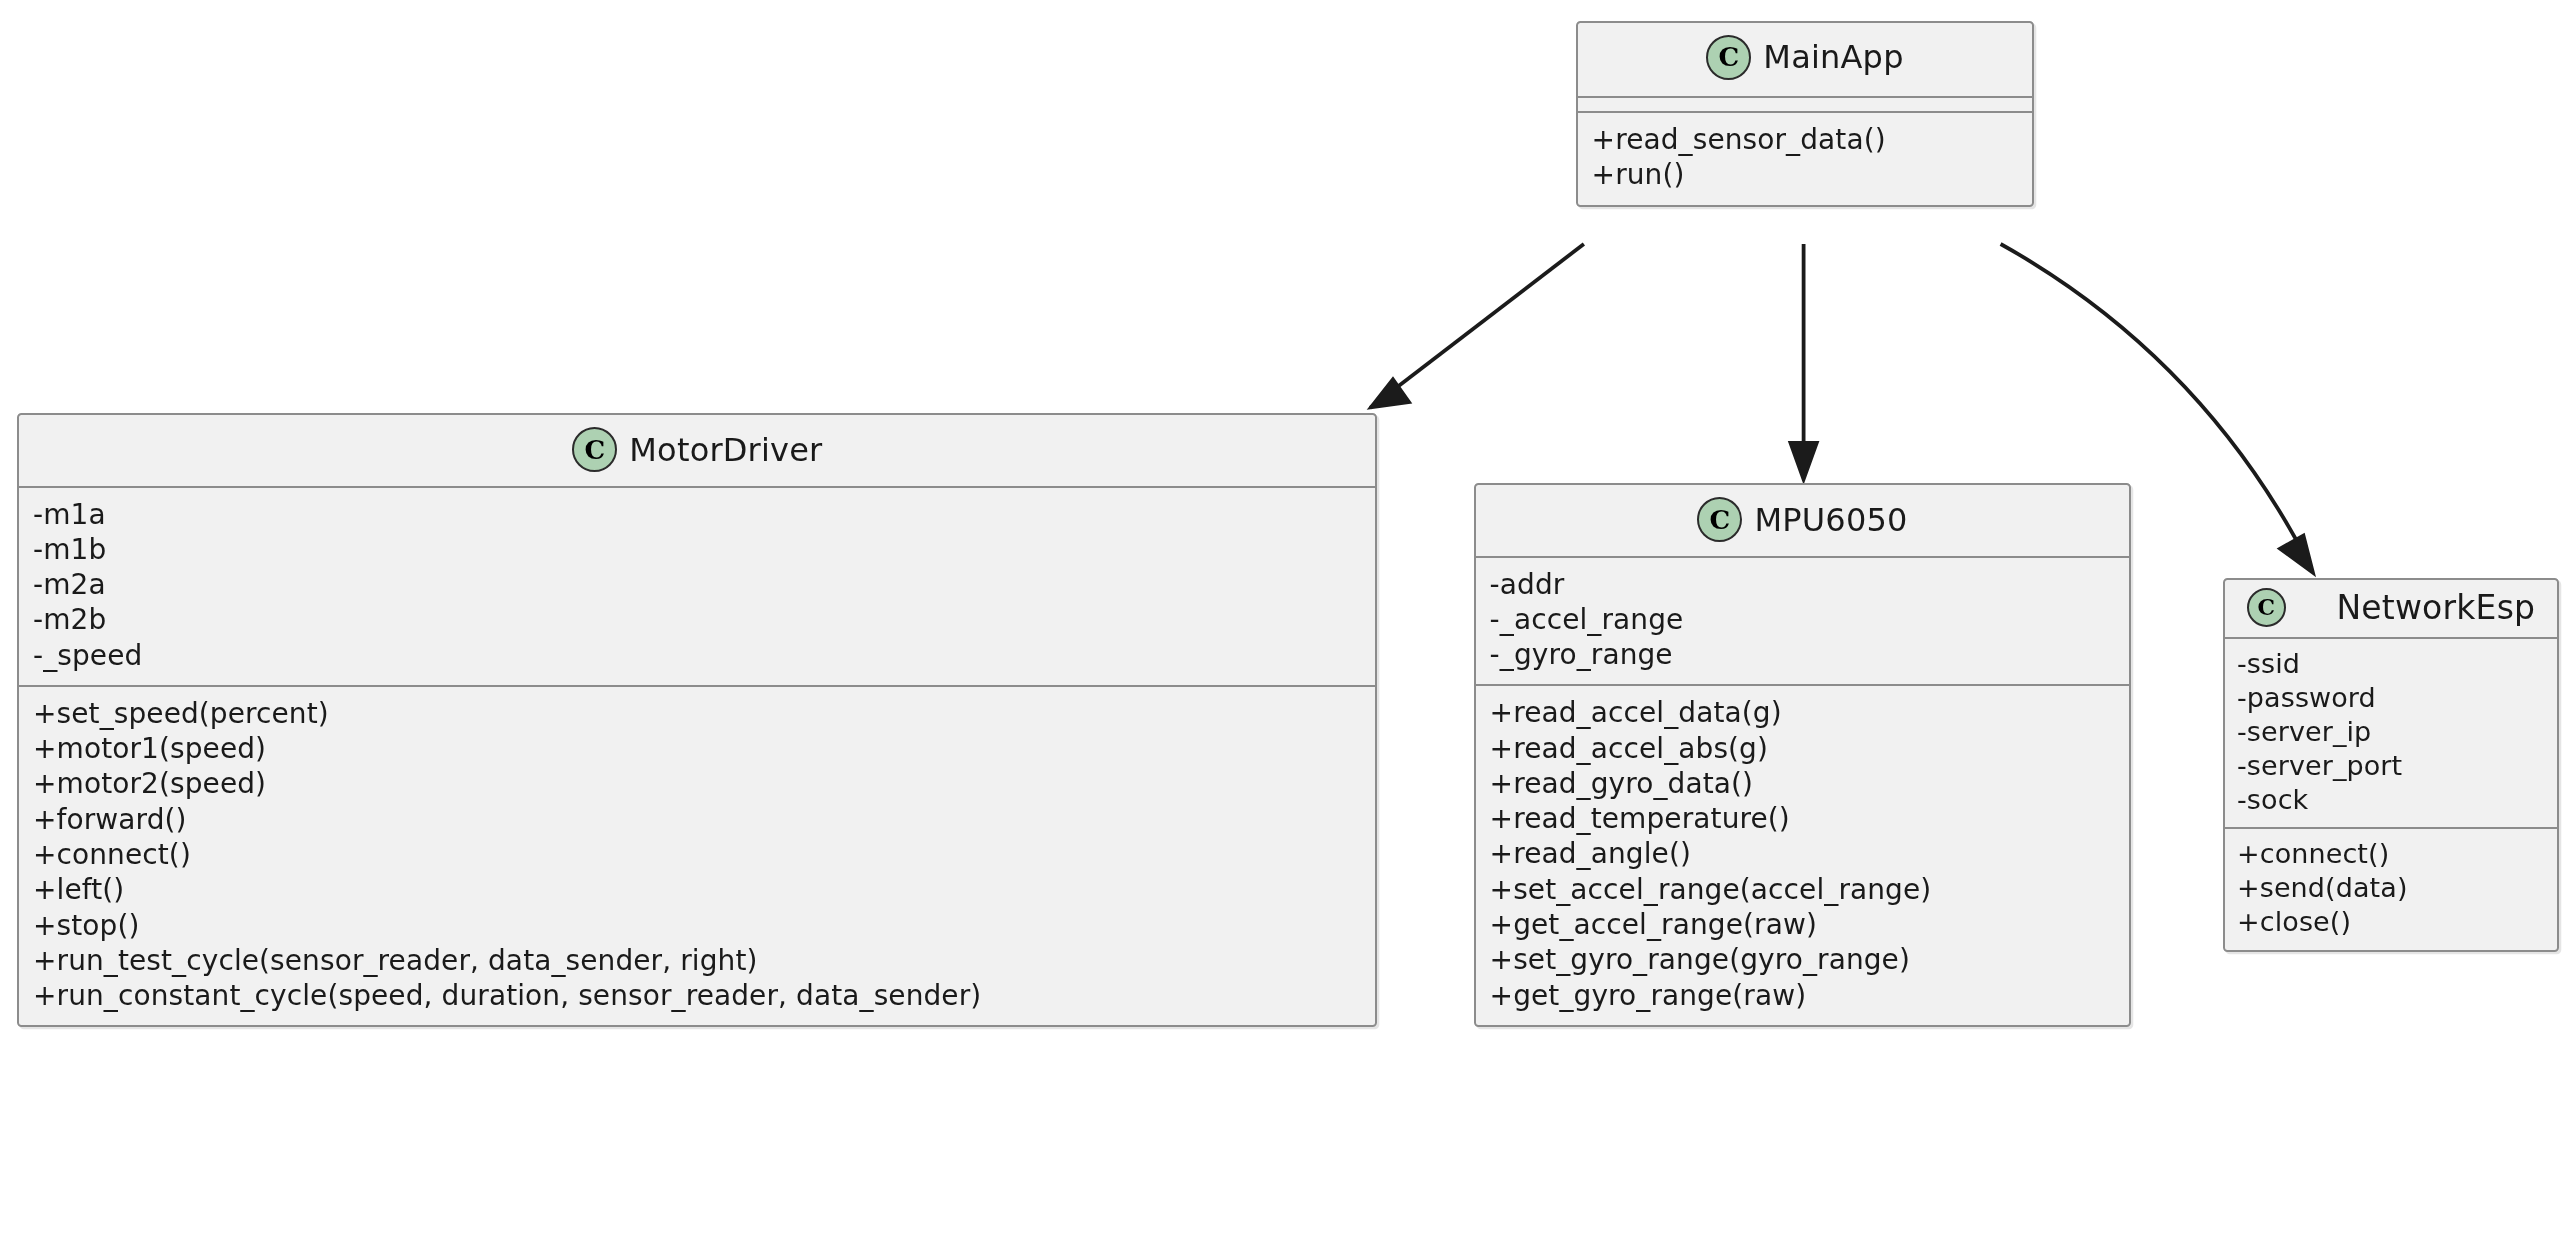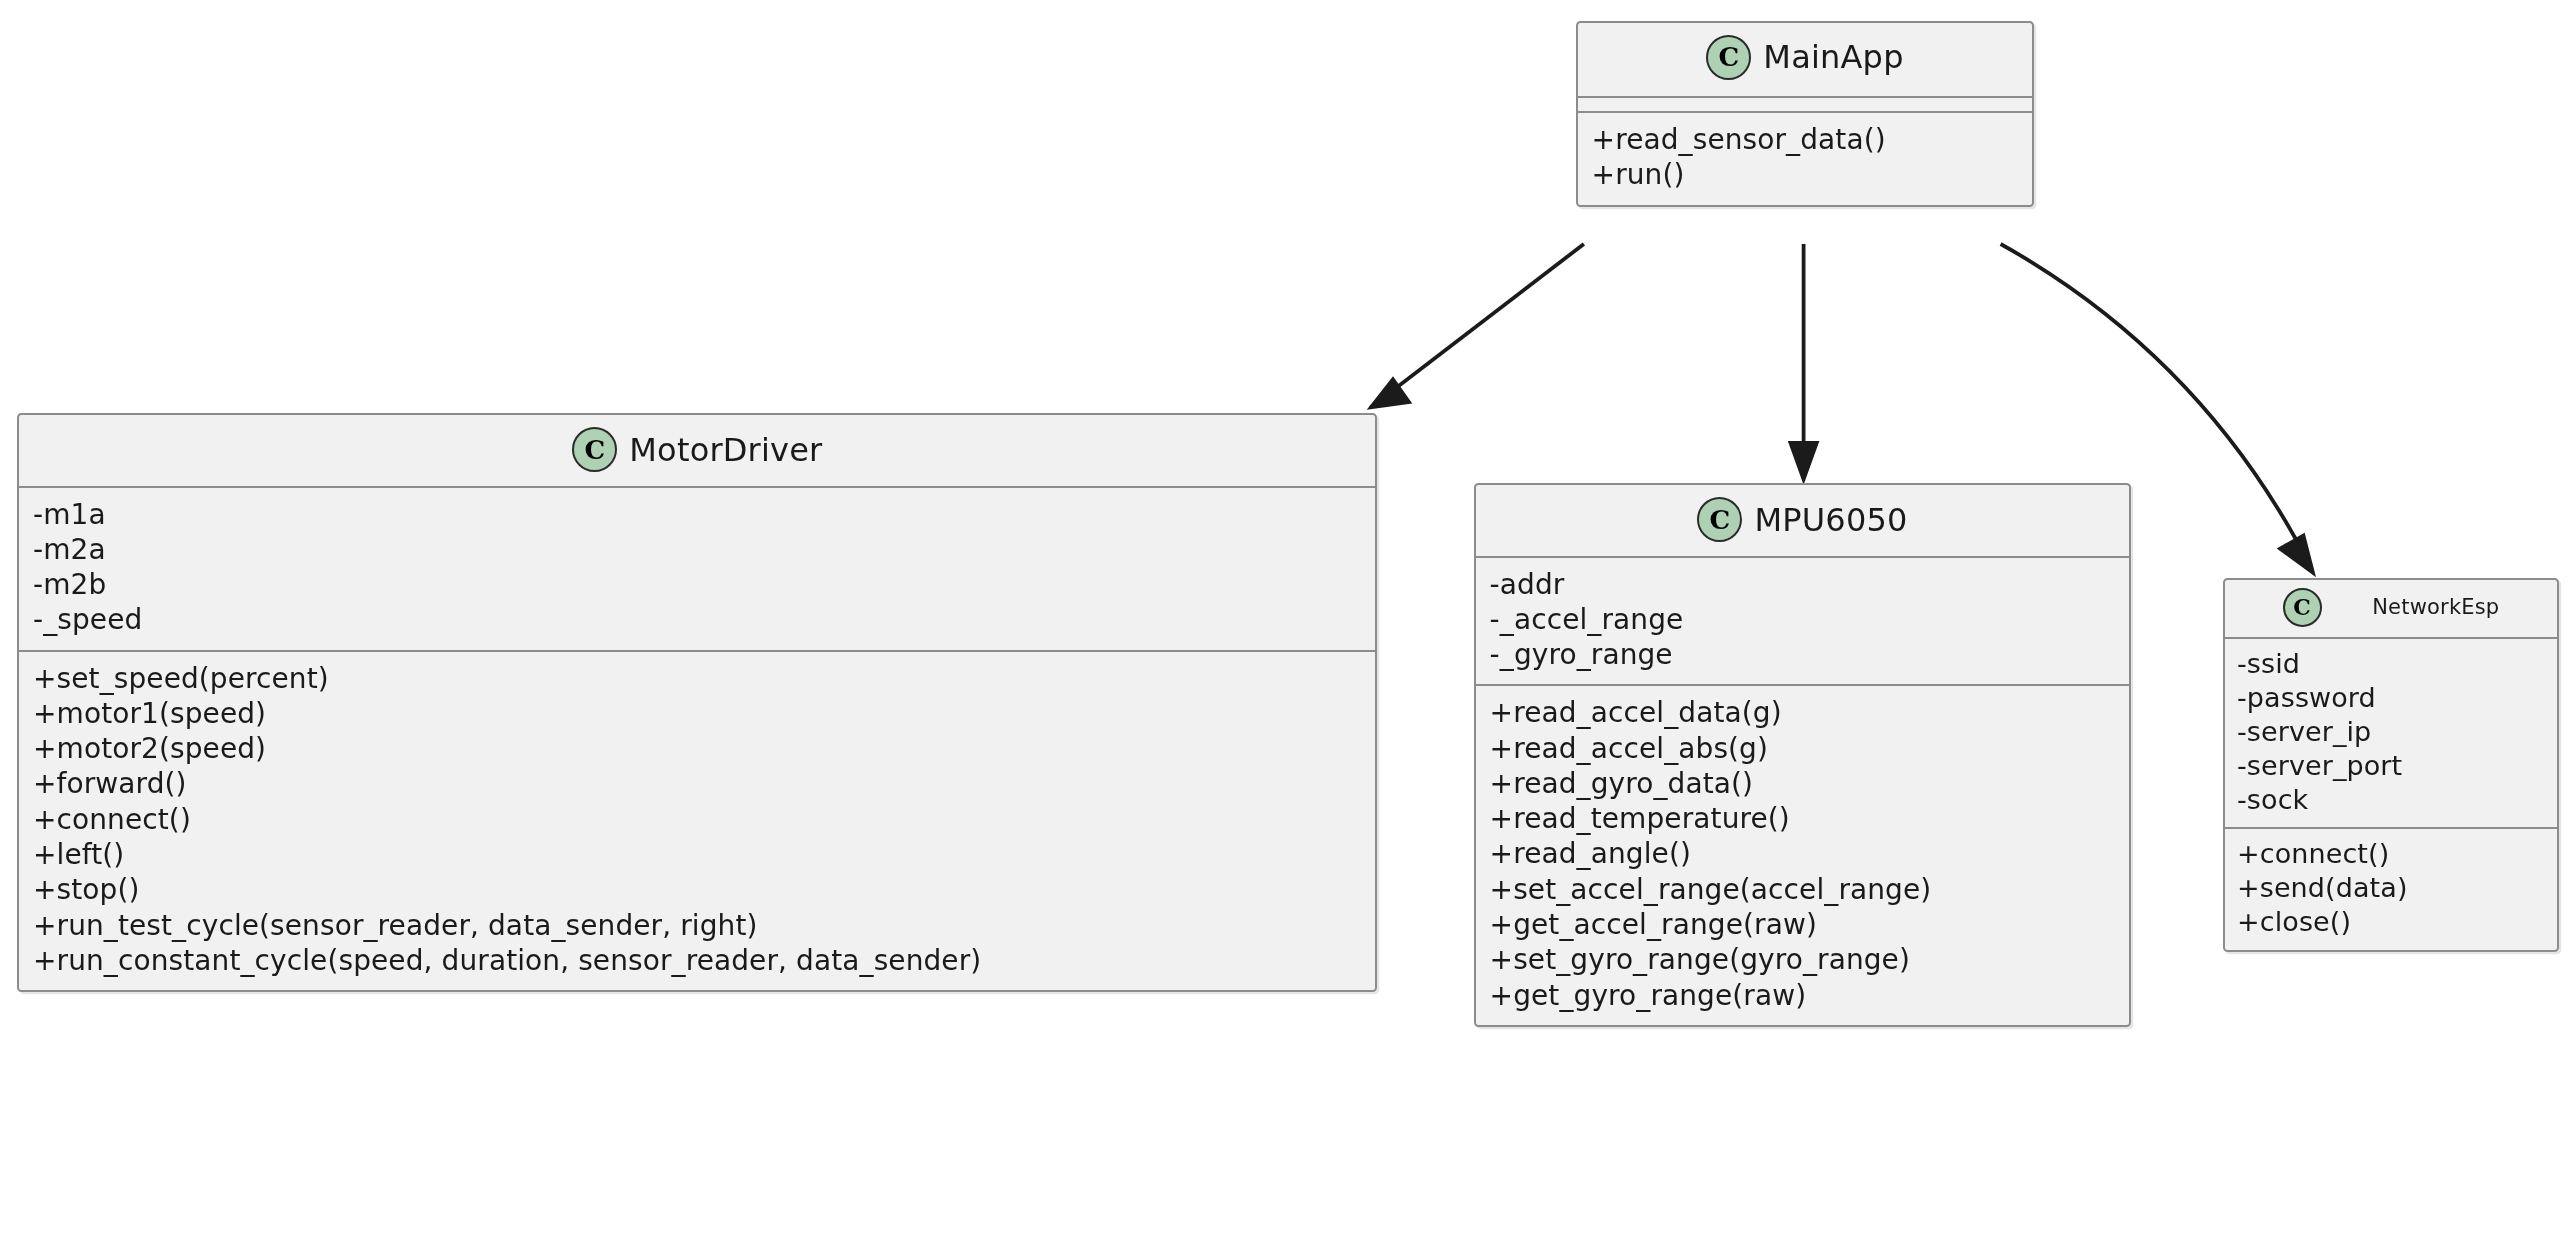--- a/index.html
+++ b/index.html
@@ -91,21 +91,21 @@
 
   
   #class-mainapp    { left: 1576px; top:   20.5px; width: 458px; }
   #class-motordriver{ left:   17.4px; top:  413px; width: 1360px; }
   #class-mpu6050    { left: 1474px; top:  483px; width: 657px; }
   #class-networkesp { left: 2223px; top:  578px; width: 336px; }
 
   #class-mainapp    .class-header { padding-bottom: 16.7px; }
   #class-networkesp .class-header { padding: 7.6px 10.6px 9px 7.6px; gap: 7.6px; }
   #class-networkesp .class-icon   { width: 35px; height: 35px; font-size: 22px; }
-  #class-networkesp .class-name   { font-size: 21px; margin-left: 43px; }
+  #class-networkesp .class-name   { font-size: 33px; margin-left: 43px; }
   #class-networkesp .compartment  { padding: 7.6px 12px 10.6px 12px; }
   #class-networkesp .member       { font-size: 27px; }
 </style>
 </head>
 <body>
 
 <div id="canvas">
 
   <svg id="edges" viewBox="0 0 3399 1659" width="2576" height="1257" xmlns="http://www.w3.org/2000/svg">
 
@@ -137,20 +137,21 @@
     </div>
   </div>
 
   <div class="uml-class" id="class-motordriver">
     <div class="compartment class-header">
       <span class="class-icon">C</span>
       <span class="class-name">MotorDriver</span>
     </div>
     <div class="compartment">
       <div class="member">-m1a</div>
+      <div class="member">-m1b</div>
       <div class="member">-m2a</div>
       <div class="member">-m2b</div>
       <div class="member">-_speed</div>
     </div>
     <div class="compartment">
       <div class="member">+set_speed(percent)</div>
       <div class="member">+motor1(speed)</div>
       <div class="member">+motor2(speed)</div>
       <div class="member">+forward()</div>
       <div class="member">+connect()</div>

